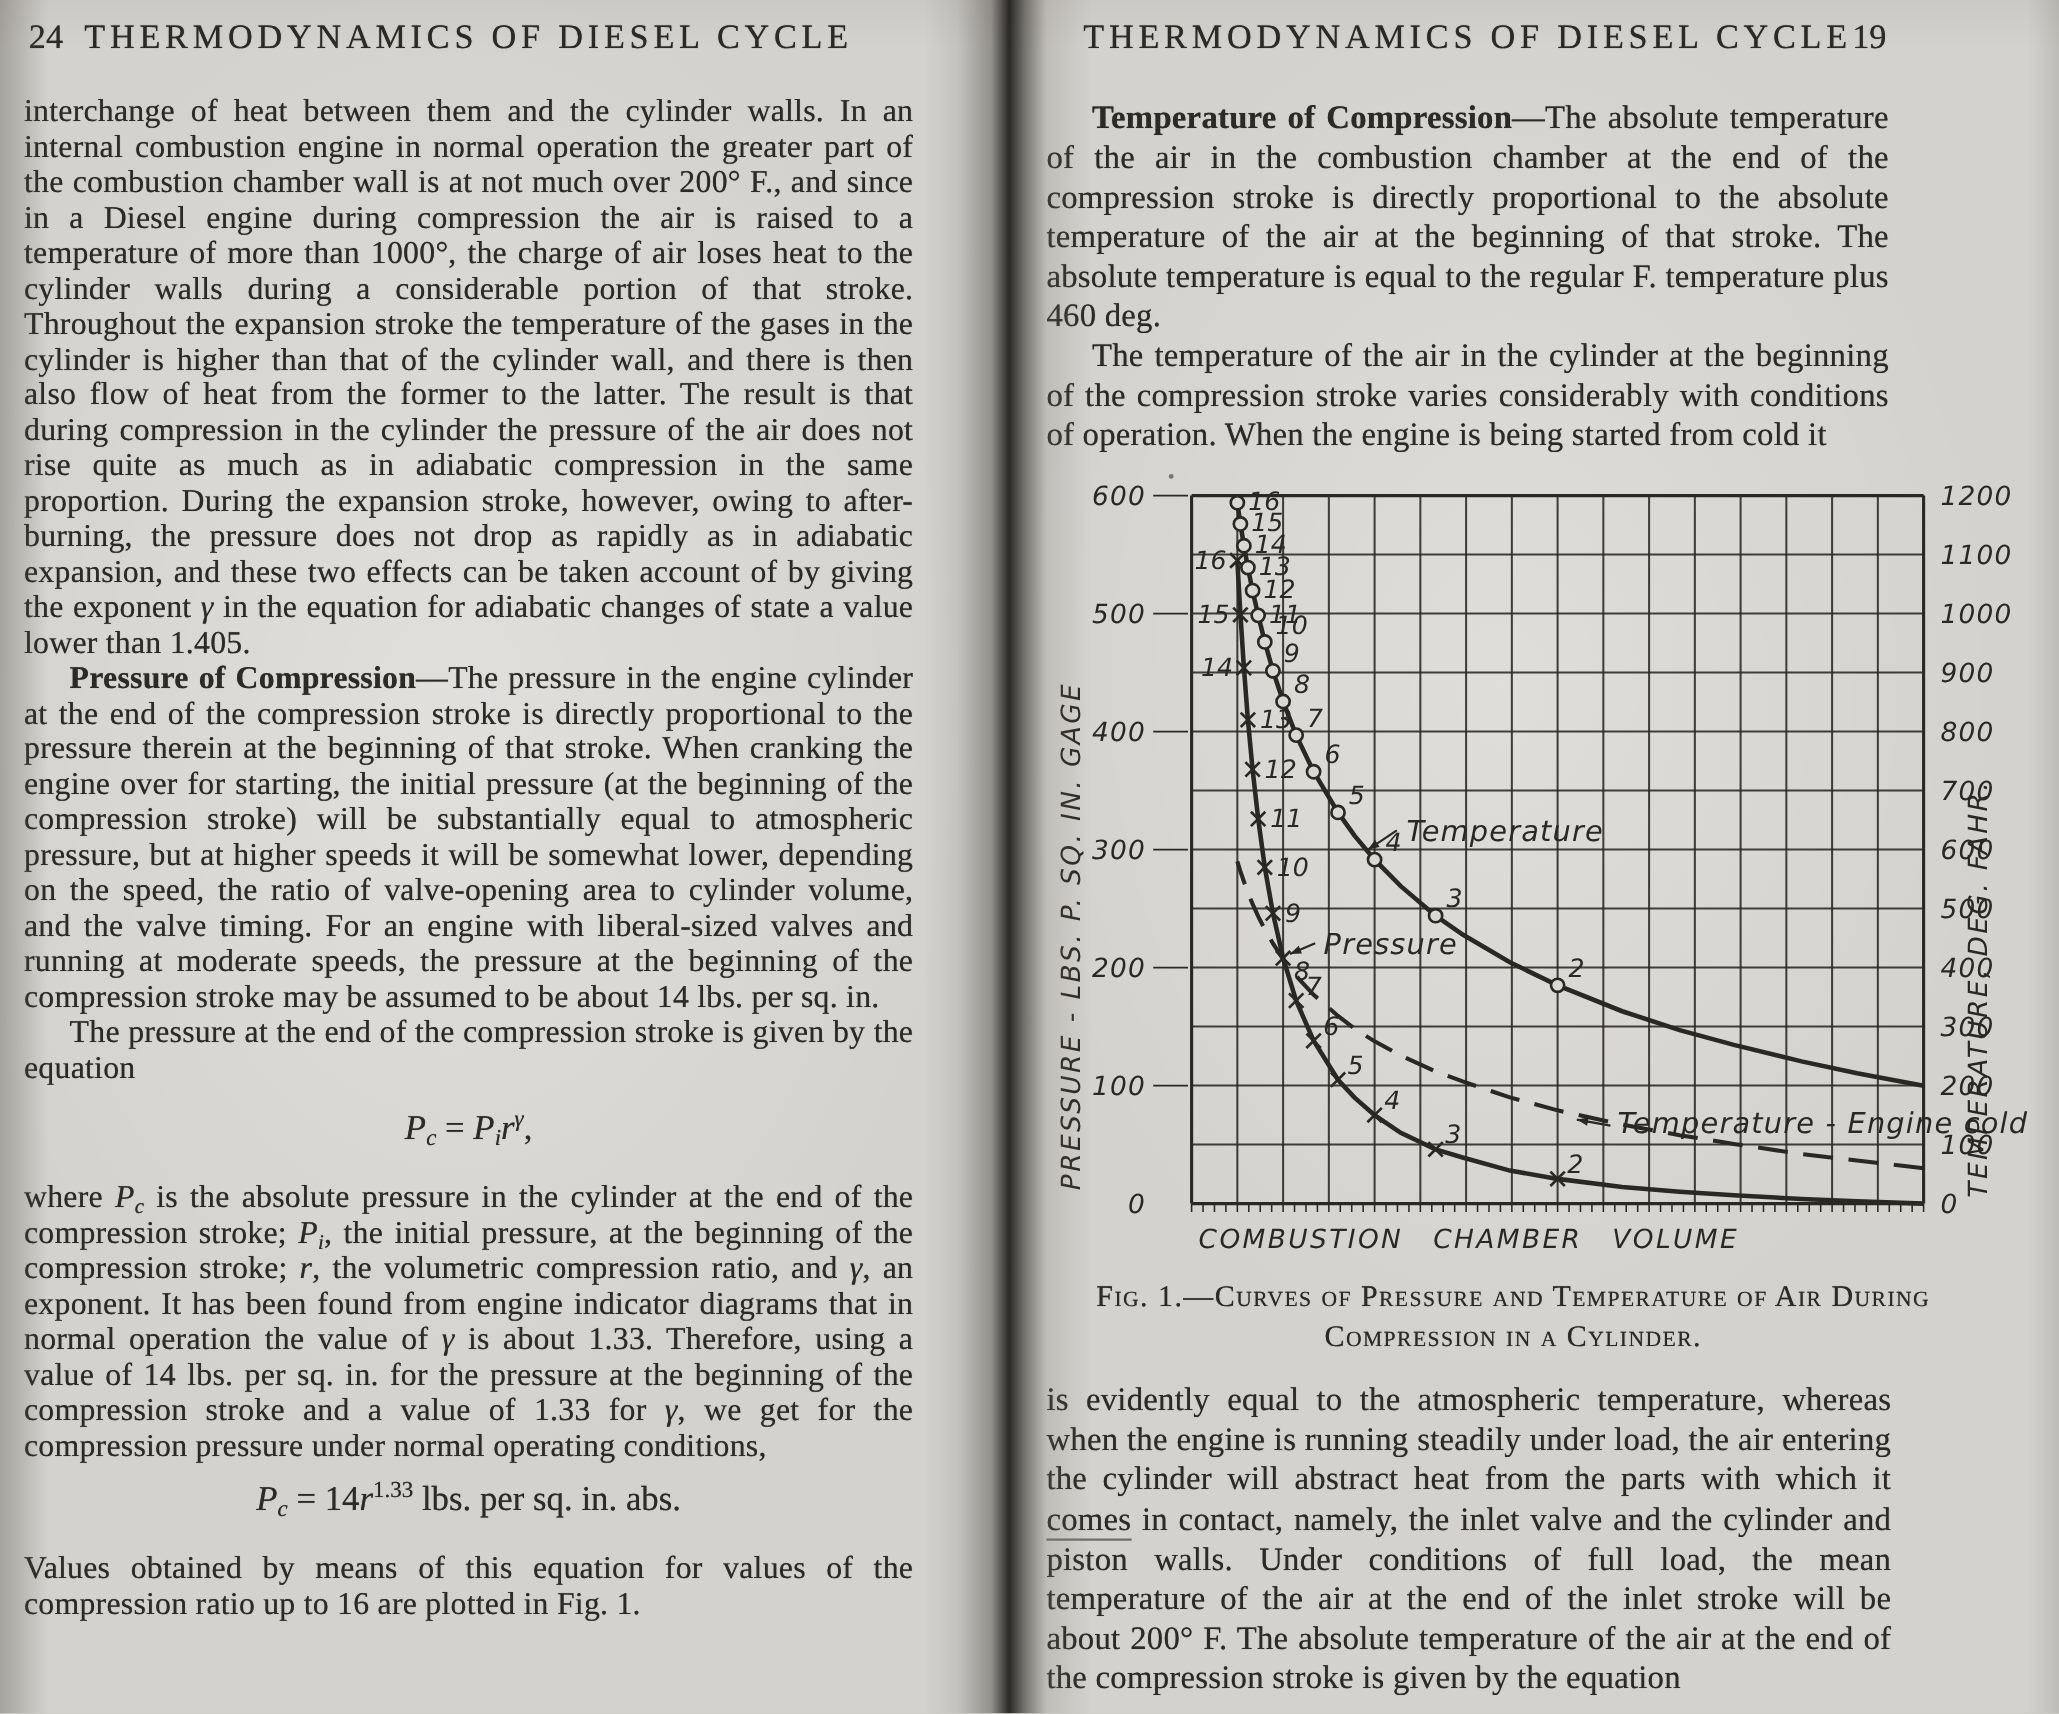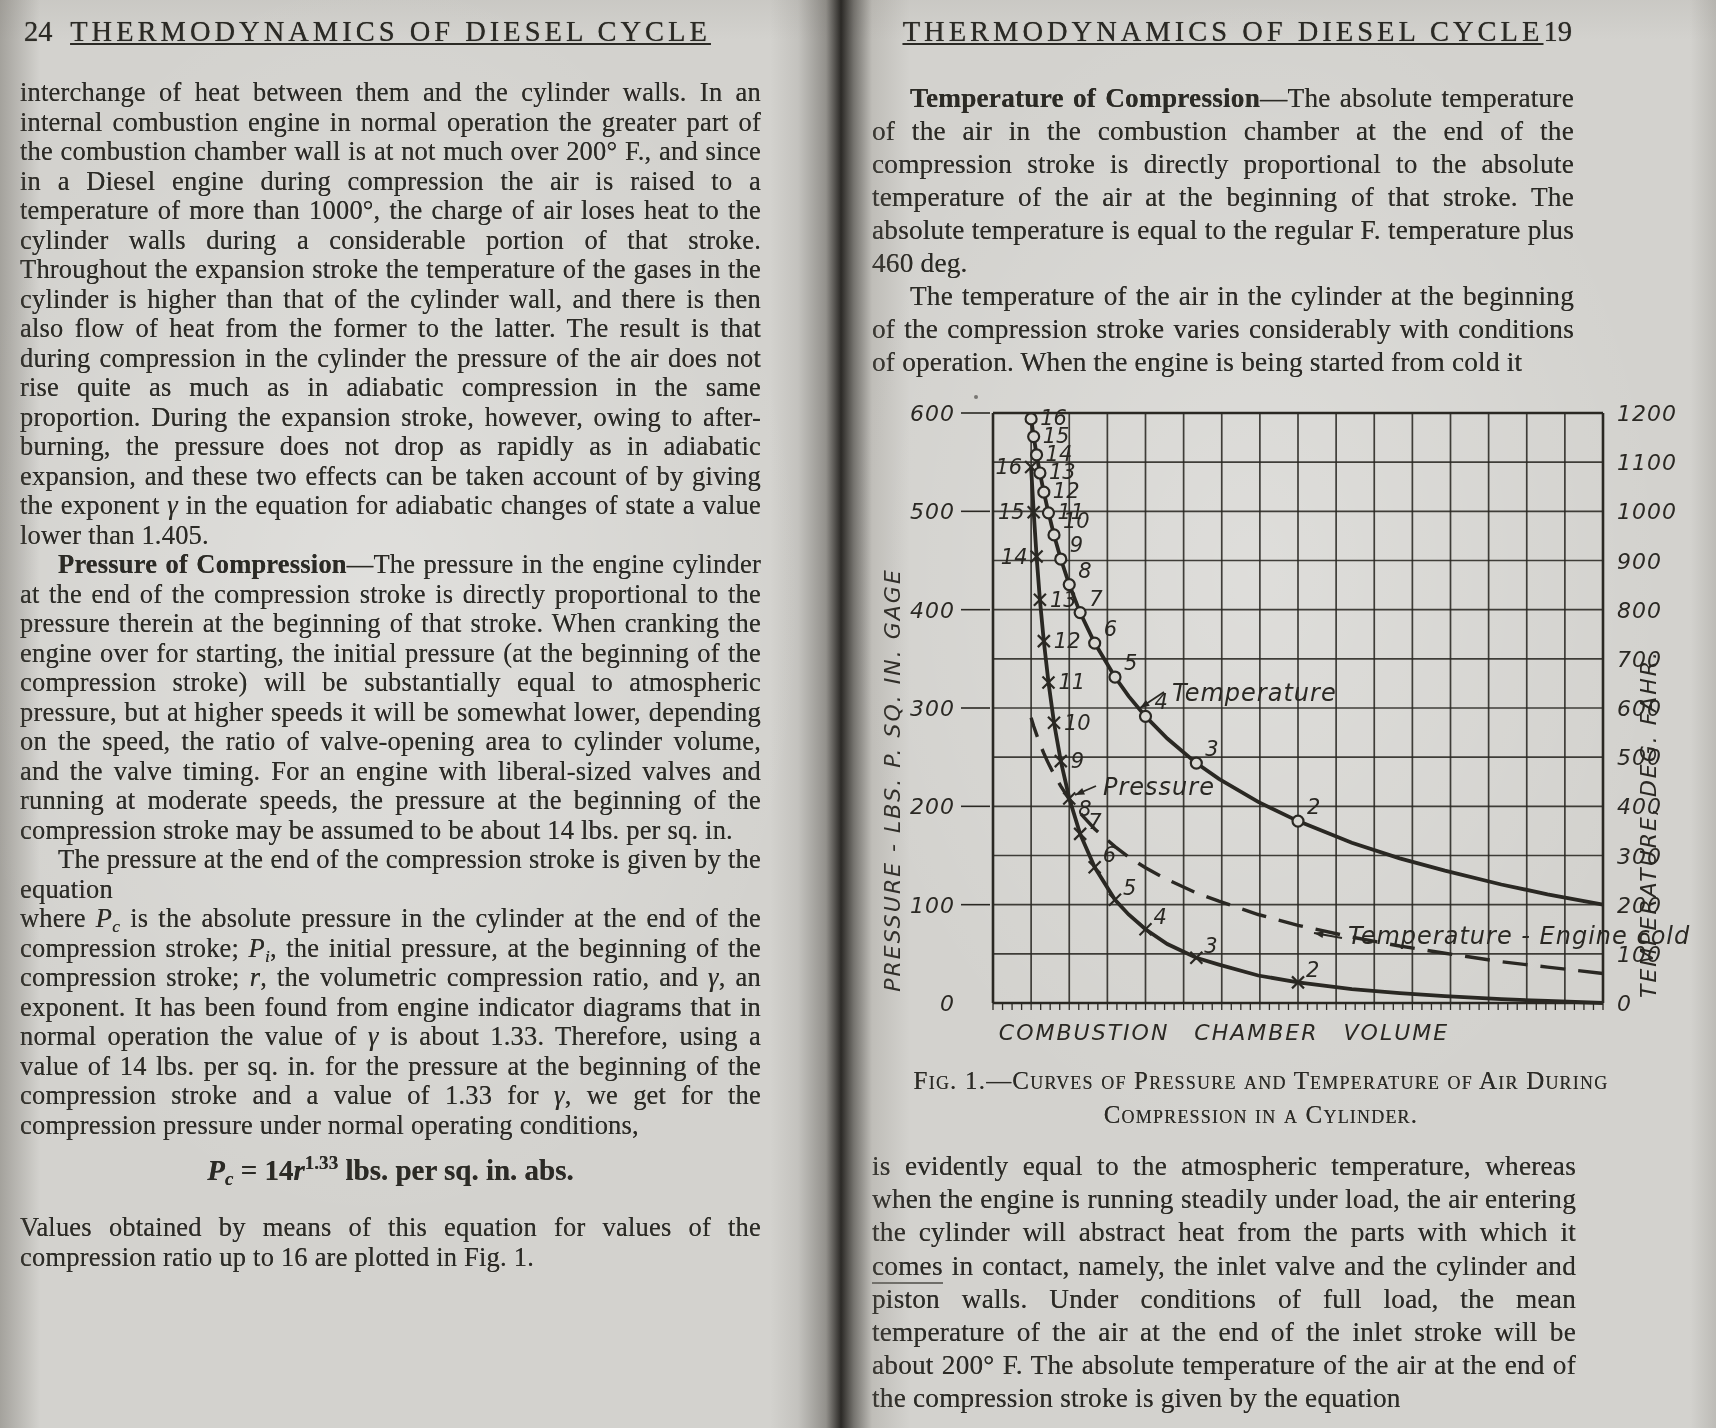--- a/index.html
+++ b/index.html
@@ -17,39 +17,39 @@
   .gutter{position:absolute;left:770px;top:0;width:160px;height:100%;pointer-events:none;
     background:linear-gradient(90deg,
       rgba(0,0,0,0) 0px, rgba(60,56,50,0.10) 28px, rgba(50,46,40,0.40) 56px,
       rgba(20,18,15,0.88) 71px, rgba(42,39,34,0.55) 84px, rgba(120,115,106,0.22) 102px,
       rgba(0,0,0,0) 140px);}
   .page{position:absolute;}
   .page-left{left:20px;top:16px;width:741px;}
   .page-right{left:872px;top:16px;width:702px;}
   .pagehead{position:relative;height:38px;}
   .ptitle{display:block;text-align:center;font-size:28.5px;letter-spacing:4px;
-    text-shadow:0 0 0.7px rgba(43,42,37,0.85);text-decoration:underline;}
+    text-shadow:0 0 0.7px rgba(43,42,37,0.85);}
   .pagenum{position:absolute;top:0;font-size:28.5px;text-shadow:0 0 0.7px rgba(43,42,37,0.85);}
   .pagenum.pn-left{left:4px;}
   .pagenum.pn-right{right:2px;}
   .body{font-size:26.5px;line-height:29.5px;text-align:justify;margin:0;
     letter-spacing:0.2px;text-shadow:0 0 0.6px rgba(43,42,37,0.72);}
   .page-right .body{font-size:27.3px;line-height:33px;}
   .mt{margin-top:24px;}
   .page-right .mt{margin-top:28px;}
   .ind{text-indent:38px;}
   .b{font-weight:bold;}
   .it{font-style:italic;}
   .u-mark{border-bottom:2px solid rgba(45,43,38,0.60);padding-bottom:1px;}
   sub,sup{font-size:66%;line-height:0;}
   sub{vertical-align:-0.28em;}
   sup{vertical-align:0.55em;}
   .equation{text-align:center;font-size:29px;margin:20px 0 26px;
     text-shadow:0 0 0.6px rgba(43,42,37,0.72);}
-  #eq2{margin:14px 0 26px;font-weight:bold;}
+  #eq2{margin:14px 0 26px;}
   #figure1{position:absolute;left:856px;top:372px;width:860px;height:706px;}
   .tick{font:italic 22px "DejaVu Sans",sans-serif;fill:#2a2823;letter-spacing:1px;}
   .mk{font:italic 21px "DejaVu Sans",sans-serif;fill:#2a2823;}
   .axis{font:italic 22px "DejaVu Sans",sans-serif;fill:#2a2823;letter-spacing:2px;}
   .anno{font:italic 24px "DejaVu Sans",sans-serif;fill:#2a2823;letter-spacing:1px;}
   .xaxis{word-spacing:16px;}
   .caption{position:absolute;left:878px;top:1064px;width:766px;text-align:center;
     font-variant:small-caps;font-size:25px;line-height:34px;letter-spacing:1.2px;
     text-shadow:0 0 0.6px rgba(43,42,37,0.72);}
   #rp3{position:absolute;left:872px;top:1150px;width:704px;font-size:27.3px;line-height:33.2px;}
@@ -59,20 +59,21 @@
 
 <div id="canvas">
   <div class="page page-left">
     <div class="pagehead">
       <span class="pagenum pn-left">24</span>
       <span class="ptitle">THERMODYNAMICS OF DIESEL CYCLE</span>
     </div>
     <p class="body mt"><span>interchange of heat between them and the cylinder walls. In an internal combustion engine in normal operation the greater part of the combustion chamber wall is at not much over 200° F., and since in a Diesel engine during compression the air is raised to a temperature of more than 1000°, the charge of air loses heat to the cylinder walls during a considerable portion of that stroke. Throughout the expansion stroke the temperature of the gases in the cylinder is higher than that of the cylinder wall, and there is then also flow of heat from the former to the latter. The result is that during compression in the cylinder the pressure of the air does not rise quite as much as in adiabatic compression in the same proportion. During the expansion stroke, however, owing to after-burning, the pressure does not drop as rapidly as in adiabatic expansion, and these two effects can be taken account of by giving the exponent </span><span class="it">γ</span><span> in the equation for adiabatic changes of state a value lower than 1.405.</span></p>
     <p class="body ind"><span class="b">Pressure of Compression</span><span>—The pressure in the engine cylinder at the end of the compression stroke is directly proportional to the pressure therein at the beginning of that stroke. When cranking the engine over for starting, the initial pressure (at the beginning of the compression stroke) will be substantially equal to atmospheric pressure, but at higher speeds it will be somewhat lower, depending on the speed, the ratio of valve-opening area to cylinder volume, and the valve timing. For an engine with liberal-sized valves and running at moderate speeds, the pressure at the beginning of the compression stroke may be assumed to be about 14 lbs. per sq. in.</span></p>
     <p class="body ind"><span>The pressure at the end of the compression stroke is given by the equation</span></p>
+    <div class="equation" id="eq1"><span class="it">P</span><sub class="it">c</sub><span> = </span><span class="it">P</span><sub class="it">i</sub><span class="it">r</span><sup class="it">γ</sup><span>,</span></div>
     <p class="body"><span>where </span><span class="it">P</span><sub class="it">c</sub><span> is the absolute pressure in the cylinder at the end of the compression stroke; </span><span class="it">P</span><sub class="it">i</sub><span>, the initial pressure, at the beginning of the compression stroke; </span><span class="it">r</span><span>, the volumetric compression ratio, and </span><span class="it">γ</span><span>, an exponent. It has been found from engine indicator diagrams that in normal operation the value of </span><span class="it">γ</span><span> is about 1.33. Therefore, using a value of 14 lbs. per sq. in. for the pressure at the beginning of the compression stroke and a value of 1.33 for </span><span class="it">γ</span><span>, we get for the compression pressure under normal operating conditions,</span></p>
     <div class="equation" id="eq2"><span class="it">P</span><sub class="it">c</sub><span> = 14</span><span class="it">r</span><sup>1.33</sup><span> lbs. per sq. in. abs.</span></div>
     <p class="body"><span>Values obtained by means of this equation for values of the compression ratio up to 16 are plotted in Fig. 1.</span></p>
   </div>
 
   <div class="page page-right">
     <div class="pagehead">
       <span class="ptitle">THERMODYNAMICS OF DIESEL CYCLE</span>
       <span class="pagenum pn-right">19</span>
     </div>

